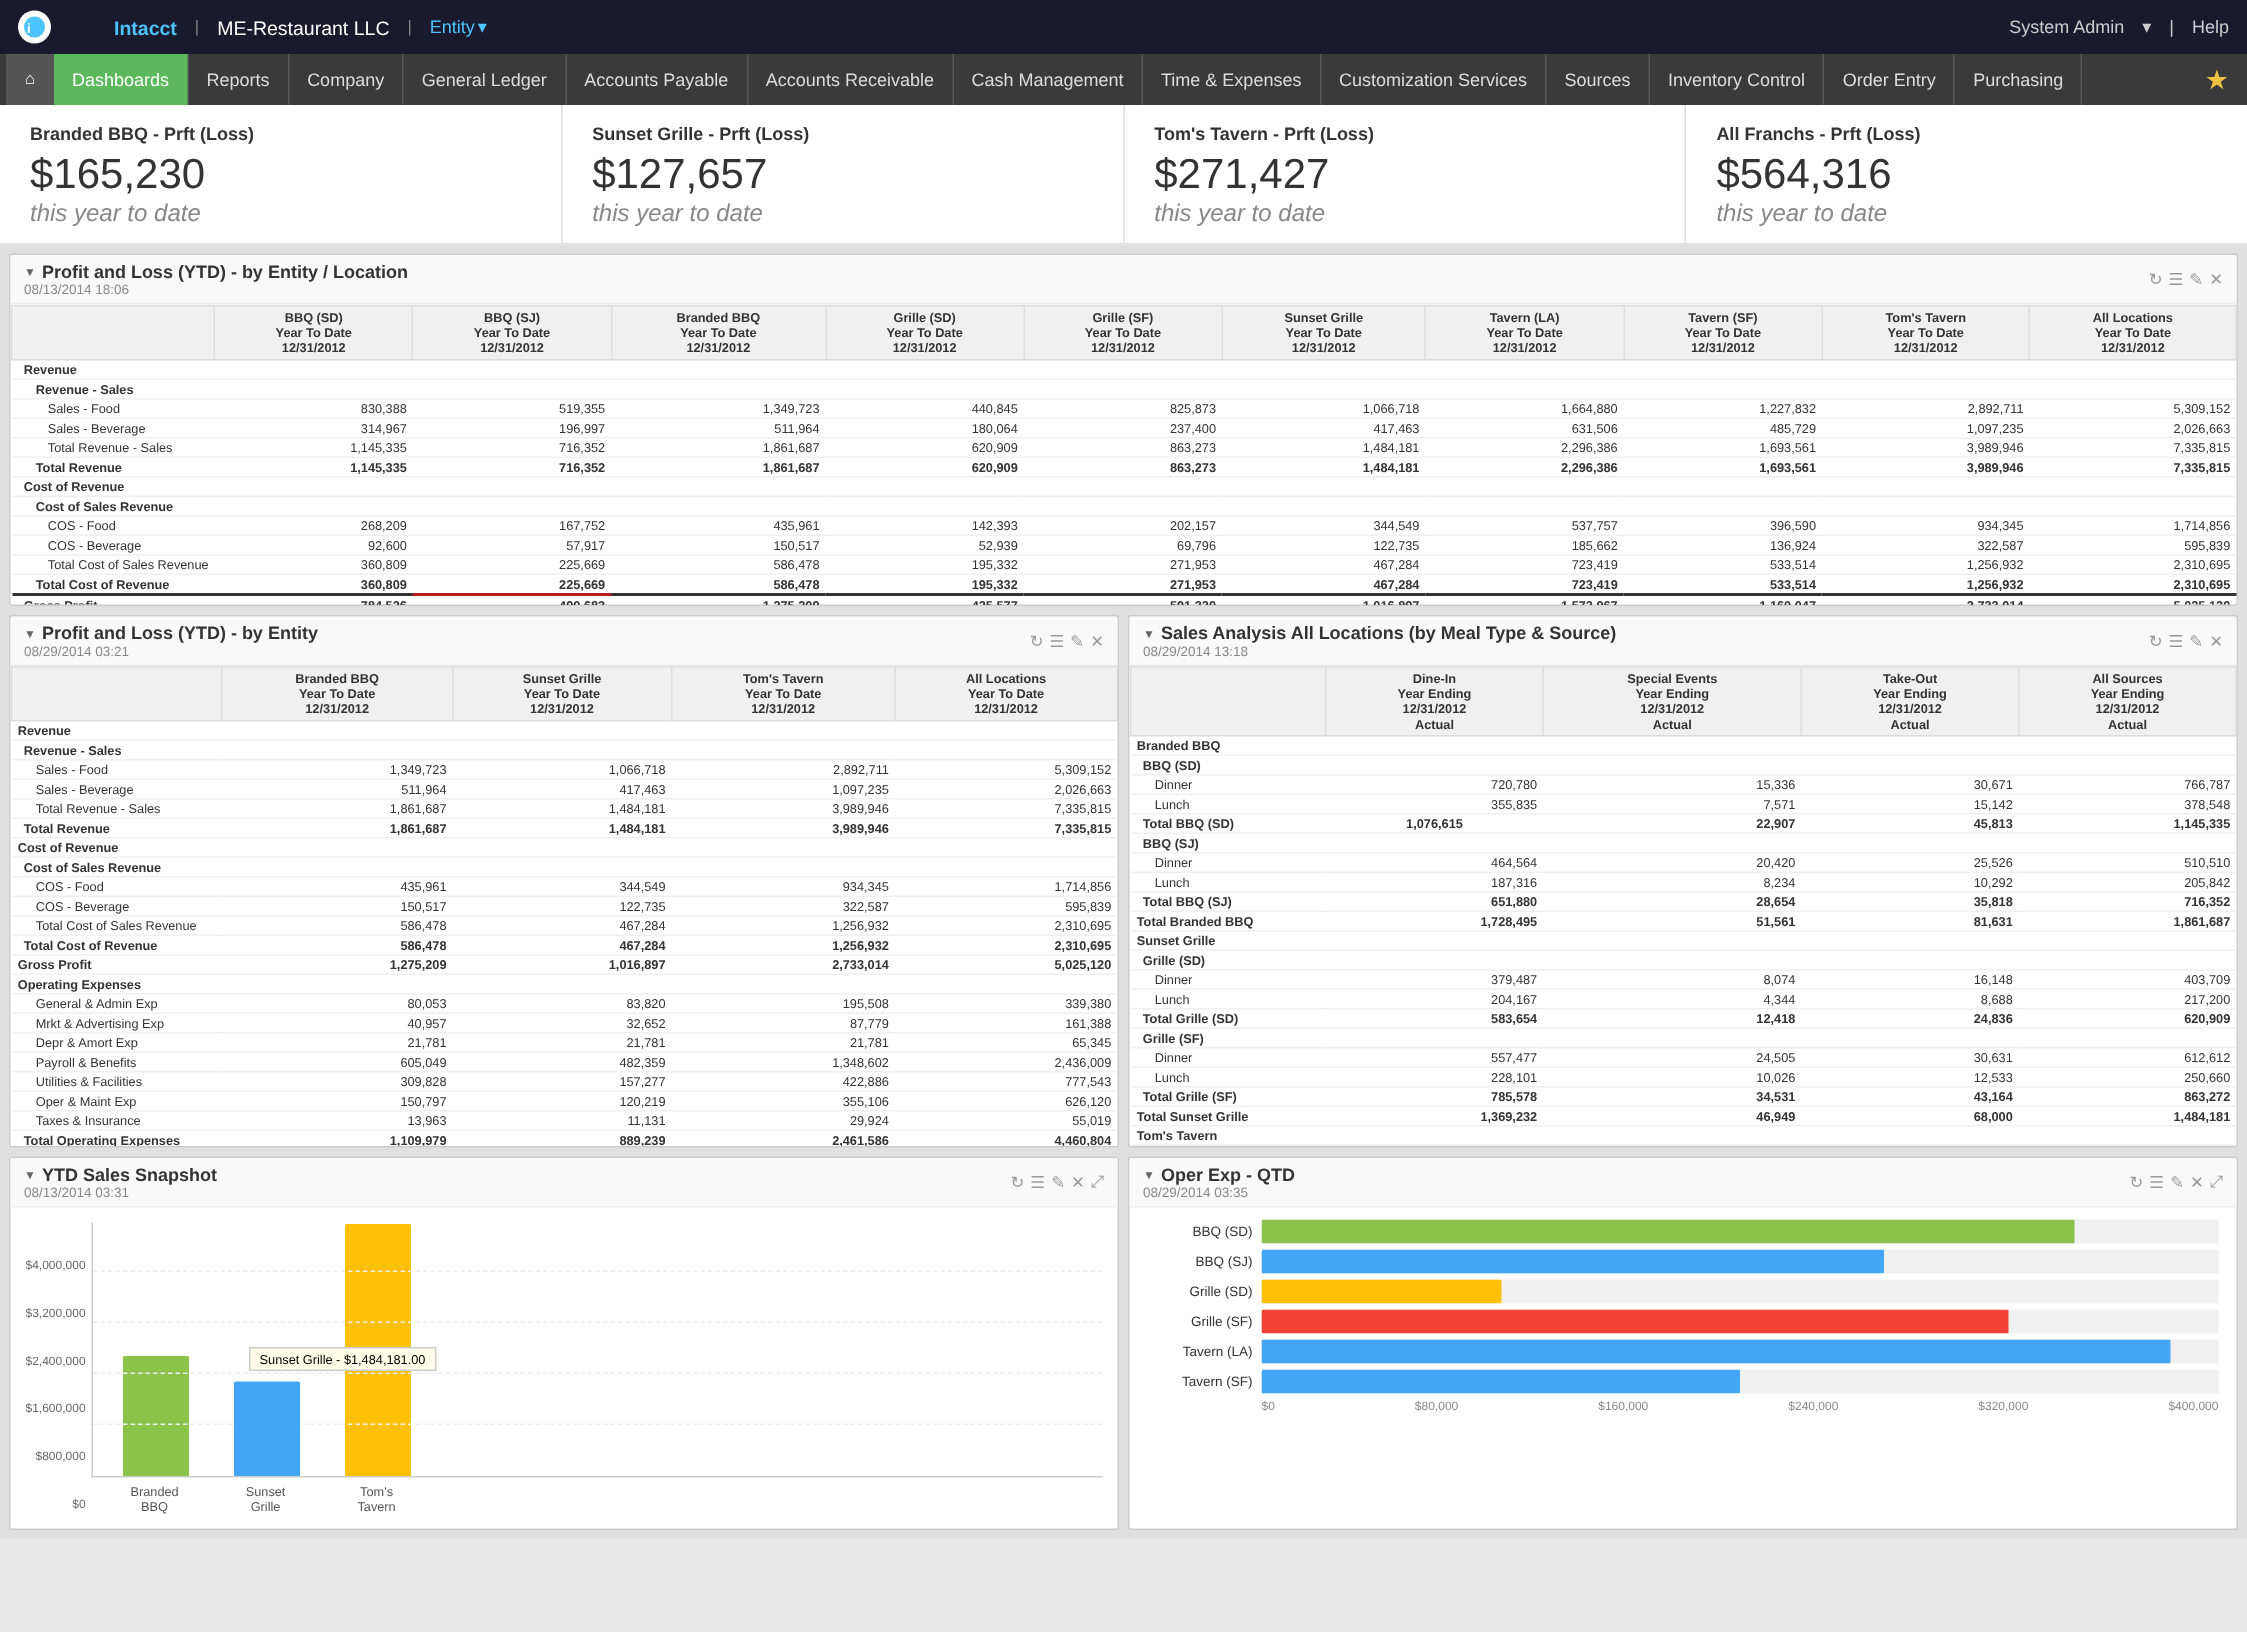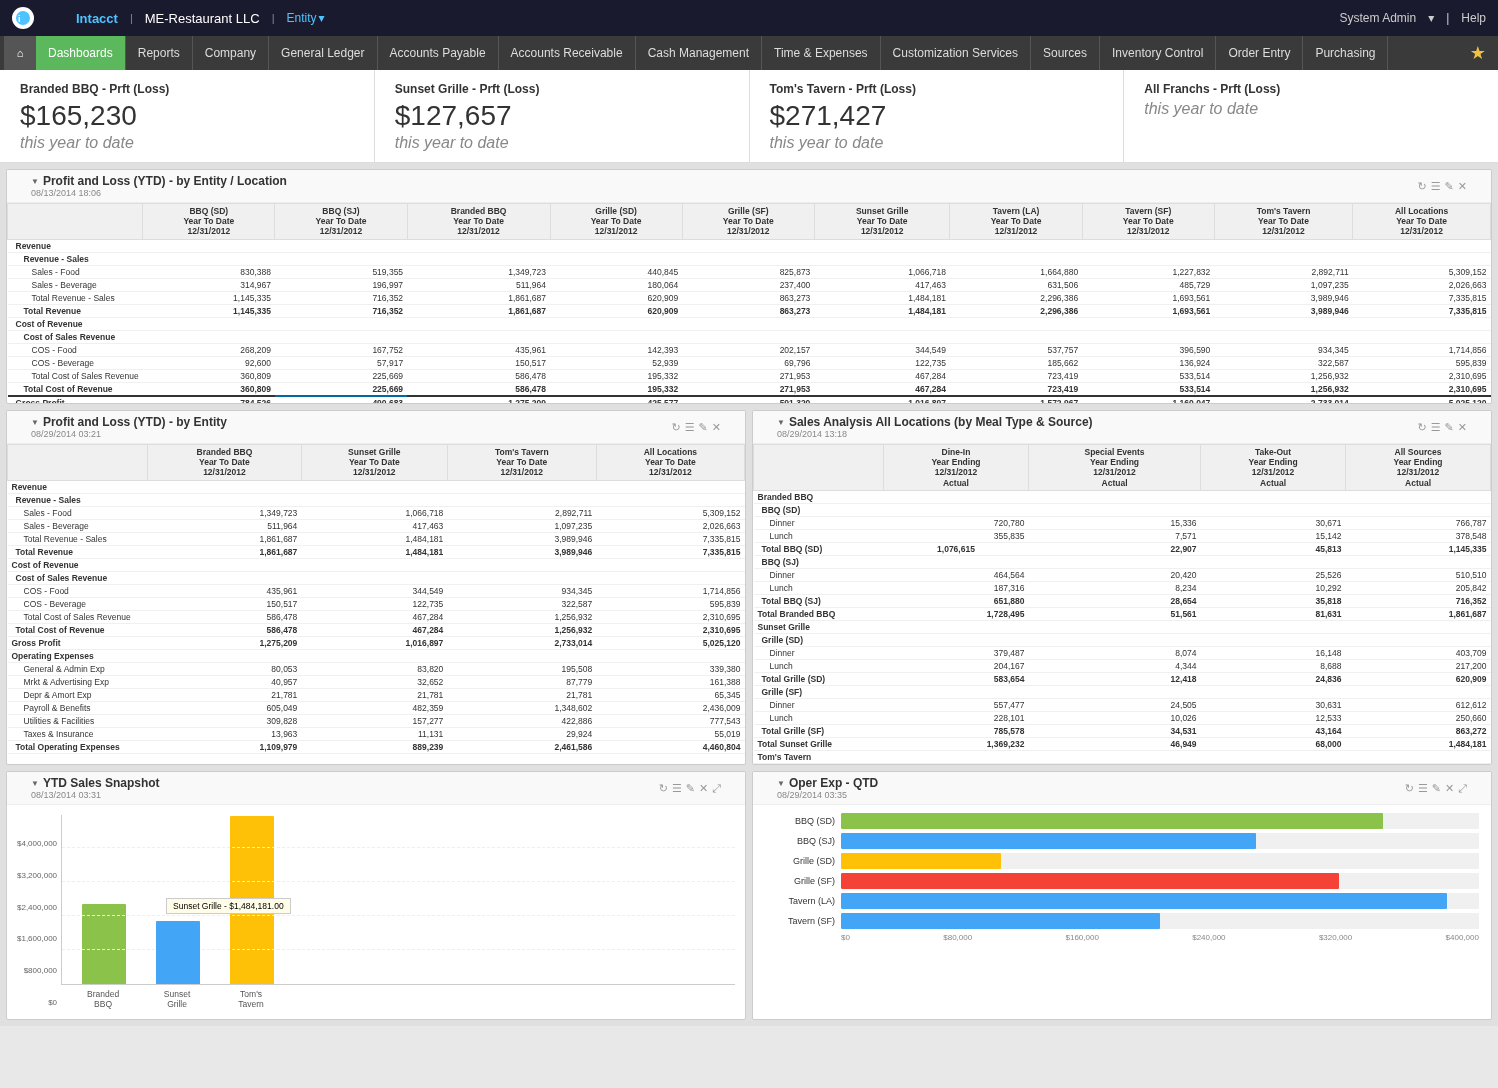--- a/index.html
+++ b/index.html
@@ -29,21 +29,21 @@
     .kpi-card:last-child { border-right: none; }
     .kpi-title { font-size: 12px; color: #333; font-weight: bold; margin-bottom: 4px; }
     .kpi-value { font-size: 28px; color: #333; font-weight: normal; margin-bottom: 2px; }
     .kpi-subtitle { font-size: 16px; color: #888; font-style: italic; }
 
     
     .dashboard { background: #e0e0e0; padding: 6px; display: grid; grid-template-columns: 1fr 1fr; gap: 6px; }
 
     
     .widget { background: white; border: 1px solid #ccc; border-radius: 2px; overflow: hidden; }
-    .widget-header { display: flex; align-items: center; justify-content: space-between; padding: 4px 24px; border-bottom: 1px solid #eee; background: #f9f9f9; }
+    .widget-header { display: flex; align-items: center; justify-content: space-between; padding: 4px 9px; border-bottom: 1px solid #eee; background: #f9f9f9; }
     .widget-title { font-size: 12px; font-weight: bold; color: #333; display: flex; align-items: center; gap: 4px; }
     .widget-title::before { content: '▼'; font-size: 8px; color: #666; }
     .widget-timestamp { font-size: 9px; color: #888; }
     .widget-controls { display: flex; gap: 4px; color: #999; font-size: 11px; }
     .widget-controls span { cursor: pointer; }
 
     
     .widget-table { width: 100%; border-collapse: collapse; font-size: 9.5px; }
     .widget-table th { background: #f0f0f0; padding: 2px 4px; text-align: center; border: 1px solid #ddd; font-weight: bold; color: #333; font-size: 9px; }
     .widget-table td { padding: 1px 4px; border-bottom: 1px solid #f0f0f0; color: #333; white-space: nowrap; }
@@ -127,20 +127,21 @@
     <div class="kpi-value">$127,657</div>
     <div class="kpi-subtitle">this year to date</div>
   </div>
   <div class="kpi-card">
     <div class="kpi-title">Tom's Tavern - Prft (Loss)</div>
     <div class="kpi-value">$271,427</div>
     <div class="kpi-subtitle">this year to date</div>
   </div>
   <div class="kpi-card">
     <div class="kpi-title">All Franchs - Prft (Loss)</div>
+    <div class="kpi-value">$564,316</div>
     <div class="kpi-subtitle">this year to date</div>
   </div>
 </div>
 
 <div class="dashboard">
 
   <div class="widget full-width">
     <div class="widget-header">
       <div>
         <div class="widget-title">Profit and Loss (YTD) - by Entity / Location</div>
@@ -323,21 +324,21 @@
               <td class="num" style="border-top:1px solid #333; font-weight:bold;">271,953</td>
               <td class="num" style="border-top:1px solid #333; font-weight:bold;">467,284</td>
               <td class="num" style="border-top:1px solid #333; font-weight:bold;">723,419</td>
               <td class="num" style="border-top:1px solid #333; font-weight:bold;">533,514</td>
               <td class="num" style="border-top:1px solid #333; font-weight:bold;">1,256,932</td>
               <td class="num" style="border-top:1px solid #333; font-weight:bold;">2,310,695</td>
             </tr>
           <tr>
               <td class="label" style="font-weight:bold; border-top:2px solid #333; border-bottom:3px double #333;">Gross Profit</td>
               <td class="num" style="border-top:2px solid #333; border-bottom:3px double #333; font-weight:bold;">784,526</td>
-              <td class="num" style="border-top:2px solid #0369a1; border-bottom:3px double #333; font-weight:bold;">490,683</td>
+              <td class="num" style="border-top:2px solid #b91c1c; border-bottom:3px double #333; font-weight:bold;">490,683</td>
               <td class="num" style="border-top:2px solid #333; border-bottom:3px double #333; font-weight:bold;">1,275,209</td>
               <td class="num" style="border-top:2px solid #333; border-bottom:3px double #333; font-weight:bold;">425,577</td>
               <td class="num" style="border-top:2px solid #333; border-bottom:3px double #333; font-weight:bold;">591,320</td>
               <td class="num" style="border-top:2px solid #333; border-bottom:3px double #333; font-weight:bold;">1,016,897</td>
               <td class="num" style="border-top:2px solid #333; border-bottom:3px double #333; font-weight:bold;">1,572,967</td>
               <td class="num" style="border-top:2px solid #333; border-bottom:3px double #333; font-weight:bold;">1,160,047</td>
               <td class="num" style="border-top:2px solid #333; border-bottom:3px double #333; font-weight:bold;">2,733,014</td>
               <td class="num" style="border-top:2px solid #333; border-bottom:3px double #333; font-weight:bold;">5,025,120</td>
             </tr>
         </tbody>
@@ -497,20 +498,27 @@
               <td class="num">2,436,009</td>
             </tr>
           <tr>
               <td style="padding-left:16px;">Utilities &amp; Facilities</td>
               <td class="num">309,828</td>
               <td class="num">157,277</td>
               <td class="num">422,886</td>
               <td class="num">777,543</td>
             </tr>
           <tr>
+              <td style="padding-left:16px;">Oper &amp; Maint Exp</td>
+              <td class="num">150,797</td>
+              <td class="num">120,219</td>
+              <td class="num">355,106</td>
+              <td class="num">626,120</td>
+            </tr>
+          <tr>
               <td style="padding-left:16px;">Taxes &amp; Insurance</td>
               <td class="num">13,963</td>
               <td class="num">11,131</td>
               <td class="num">29,924</td>
               <td class="num">55,019</td>
             </tr>
           <tr>
               <td style="font-weight:bold; padding-left:8px; border-top:1px solid #333;">Total Operating Expenses</td>
               <td class="num" style="border-top:1px solid #333; font-weight:bold;">1,109,979</td>
               <td class="num" style="border-top:1px solid #333; font-weight:bold;">889,239</td>

